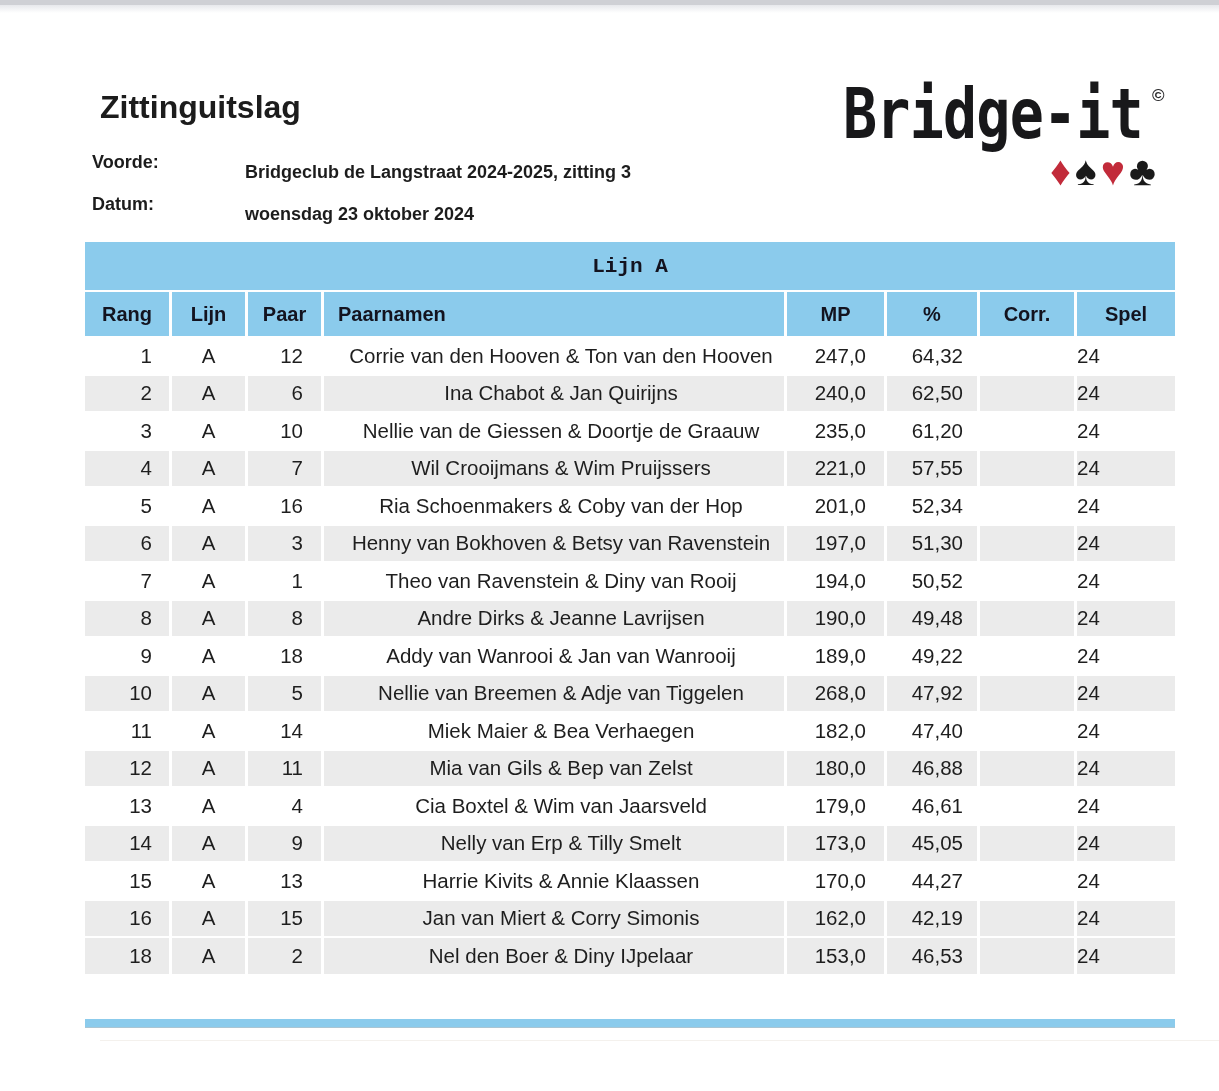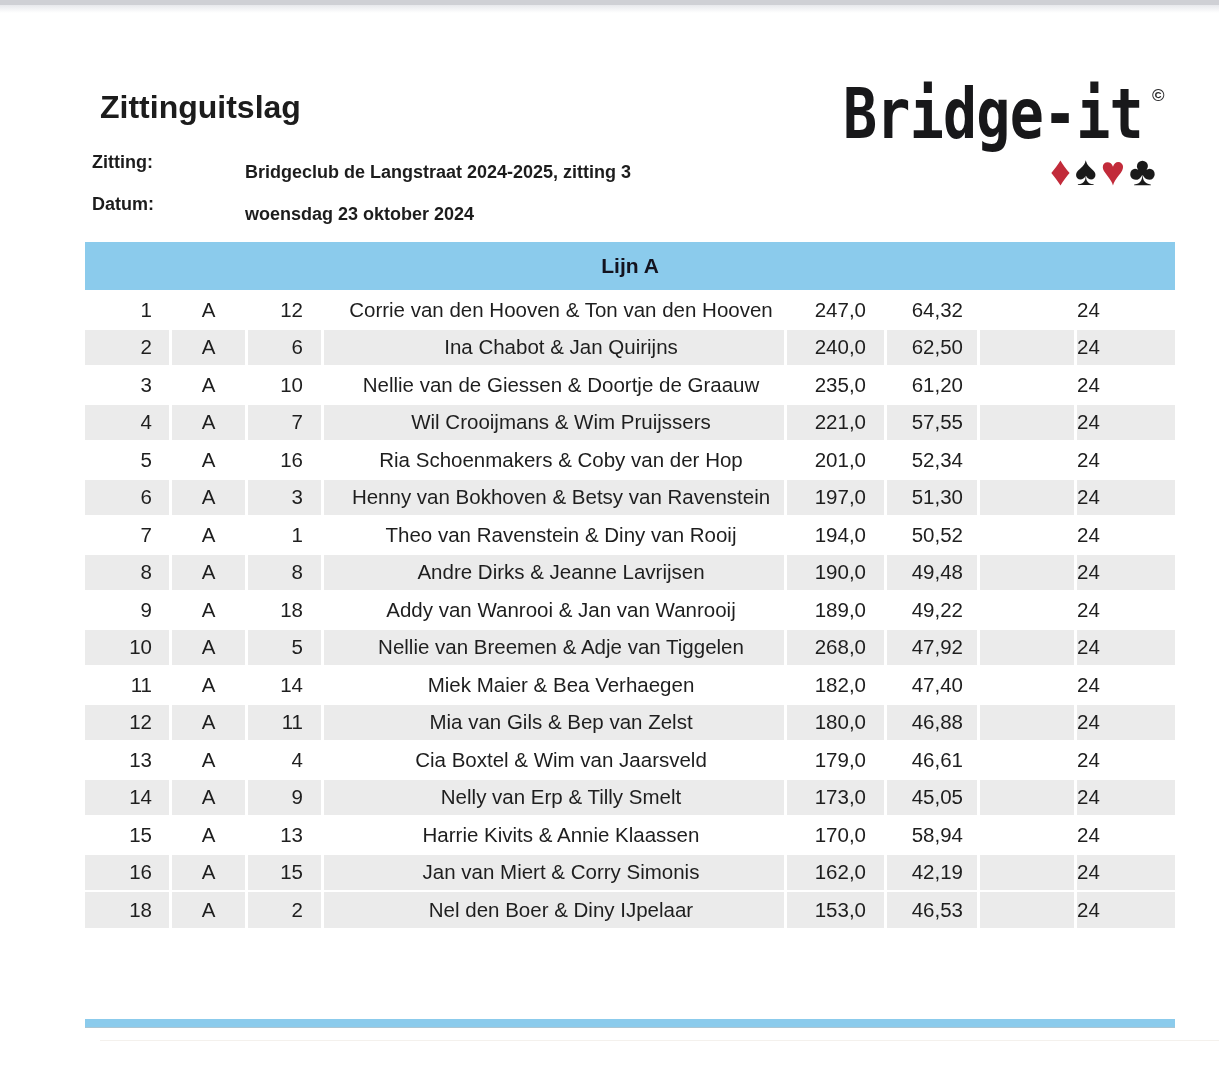--- a/index.html
+++ b/index.html
@@ -38,21 +38,21 @@
   .suit.red { color: var(--suit-red, #c22b3a); }
   .suit.black { color: var(--suit-black, #1a1a1a); }
 
   
   table.results { position: absolute; left: 82px; top: 240px; width: 1096px;
     border-collapse: separate; border-spacing: 3px 2px; table-layout: fixed; }
   table.results th, table.results td { box-sizing: border-box; padding: 0; margin: 0;
     overflow: hidden; white-space: nowrap; vertical-align: middle; }
 
   tr.band th { background: var(--blue, #8bcbec); height: 48px;
-    font-size: 21px; font-weight: bold; color: #13131f; text-align: center; }
+    font-size: 21px; font-weight: bold; color: #13131f; text-align: center; font-family: Liberation Mono, monospace; }
   tr.cols th { background: var(--blue, #8bcbec); height: 44px;
     font-size: 20px; font-weight: bold; color: #13131f; text-align: center; }
   tr.cols th.names-h { text-align: left; padding-left: 14px; }
 
   tbody td { height: 35.5px; font-size: 20.5px; color: #1e1e1e; background: #ffffff; }
   tbody tr.alt td { background: var(--gray, #ebebeb); }
 
   tbody td:nth-child(1) { text-align: right; padding-right: 17px; }
   tbody td:nth-child(2) { text-align: center; }
   tbody td:nth-child(3) { text-align: right; padding-right: 18px; }
@@ -67,21 +67,21 @@
   .faint-line { position: absolute; left: 100px; top: 1040px; width: 1119px; height: 1px; background: #f4f1ed; }
 </style>
 </head>
 <body>
 
 <div class="top-strip"></div>
 
 <h1 class="page-title">Zittinguitslag</h1>
 
 <div class="meta-row meta-session">
-  <span class="meta-label">Zitting:</span>
+  <span class="meta-label">Voorde:</span>
   <span class="meta-value">Bridgeclub de Langstraat 2024-2025, zitting 3</span>
 </div>
 
 <div class="meta-row meta-date">
   <span class="meta-label">Datum:</span>
   <span class="meta-value">woensdag 23 oktober 2024</span>
 </div>
 
 <div class="logo-text">Bridge-it</div>
 <div class="logo-copy">©</div>
@@ -97,20 +97,30 @@
       <col style="width:460px">
     <col style="width:97px">
       <col style="width:90px">
       <col style="width:94px">
       <col style="width:98px">
   </colgroup>
   <thead>
     <tr class="band">
       <th colspan="8">Lijn A</th>
     </tr>
+    <tr class="cols">
+      <th>Rang</th>
+      <th>Lijn</th>
+      <th>Paar</th>
+      <th class="names-h">Paarnamen</th>
+      <th>MP</th>
+      <th>%</th>
+      <th>Corr.</th>
+      <th>Spel</th>
+    </tr>
   </thead>
   <tbody>
       <tr>
     <td>1</td>
     <td>A</td>
     <td>12</td>
     <td>Corrie van den Hooven &amp; Ton van den Hooven</td>
     <td>247,0</td>
     <td>64,32</td>
     <td></td>
@@ -245,21 +255,21 @@
     <td>45,05</td>
     <td></td>
     <td>24</td>
   </tr>
       <tr>
     <td>15</td>
     <td>A</td>
     <td>13</td>
     <td>Harrie Kivits &amp; Annie Klaassen</td>
     <td>170,0</td>
-    <td>58,94</td>
+    <td>44,27</td>
     <td></td>
     <td>24</td>
   </tr>
       <tr class="alt">
     <td>16</td>
     <td>A</td>
     <td>15</td>
     <td>Jan van Miert &amp; Corry Simonis</td>
     <td>162,0</td>
     <td>42,19</td>

